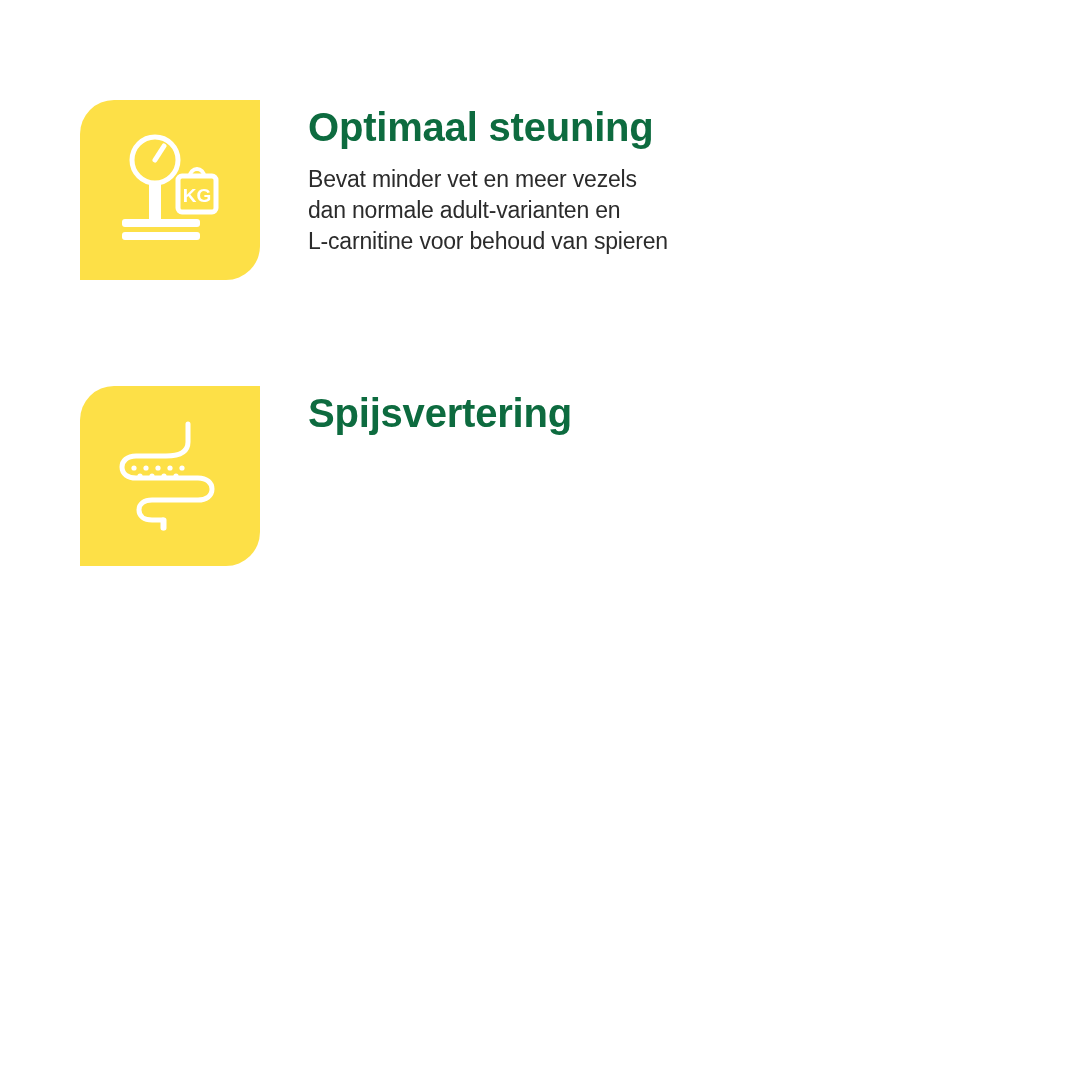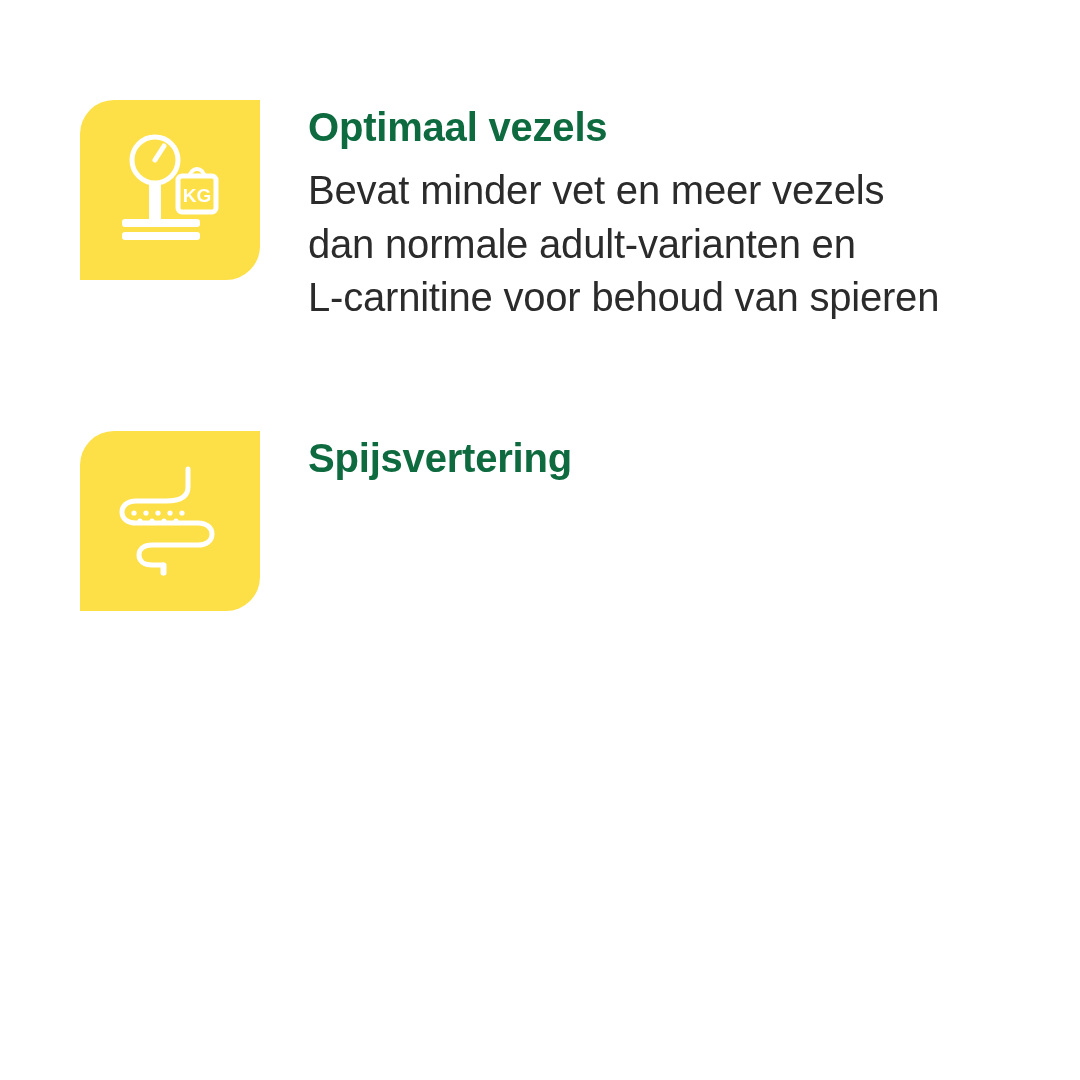--- a/index.html
+++ b/index.html
@@ -55,21 +55,21 @@
   .feature-title {
     color: #0d6b3f;
     font-size: 40px;
     font-weight: bold;
     line-height: 1.05;
     margin: 0 0 16px 0;
     letter-spacing: -0.2px;
   }
   .feature-body {
     color: #2b2b2b;
-    font-size: 40px;
+    font-size: 23px;
     line-height: 1.34;
     margin: 0;
     max-width: 640px;
     white-space: pre-line;
     letter-spacing: -0.2px;
   }
 </style>
 </head>
 <body>
 
@@ -87,21 +87,21 @@
 
           <rect x="12" y="89" width="78" height="8" rx="3" fill="#ffffff"></rect>
           <rect x="12" y="102" width="78" height="8" rx="3" fill="#ffffff"></rect>
 
           <path d="M72 46 h30 a4 4 0 0 1 4 4 v28 a4 4 0 0 1 -4 4 h-30 a4 4 0 0 1 -4 -4 v-28 a4 4 0 0 1 4 -4 z" fill="none" stroke="#ffffff" stroke-width="5"></path>
           <path d="M80 46 a7 7 0 0 1 14 0" fill="none" stroke="#ffffff" stroke-width="4"></path>
           <text x="87" y="72" text-anchor="middle" font-family="Liberation Sans, sans-serif" font-size="19" font-weight="bold" fill="#ffffff">KG</text>
         </svg>
       </div>
       <div class="feature-text">
-        <h2 class="feature-title">Optimaal vezels</h2>
+        <h2 class="feature-title">Optimaal steuning</h2>
         <p class="feature-body">Bevat minder vet en meer vezels
 dan normale adult-varianten en
 L-carnitine voor behoud van spieren</p>
       </div>
     </div>
 
 
     <div class="feature">
       <div class="icon-tile">
         <svg width="120" height="120" viewBox="0 0 120 120">

